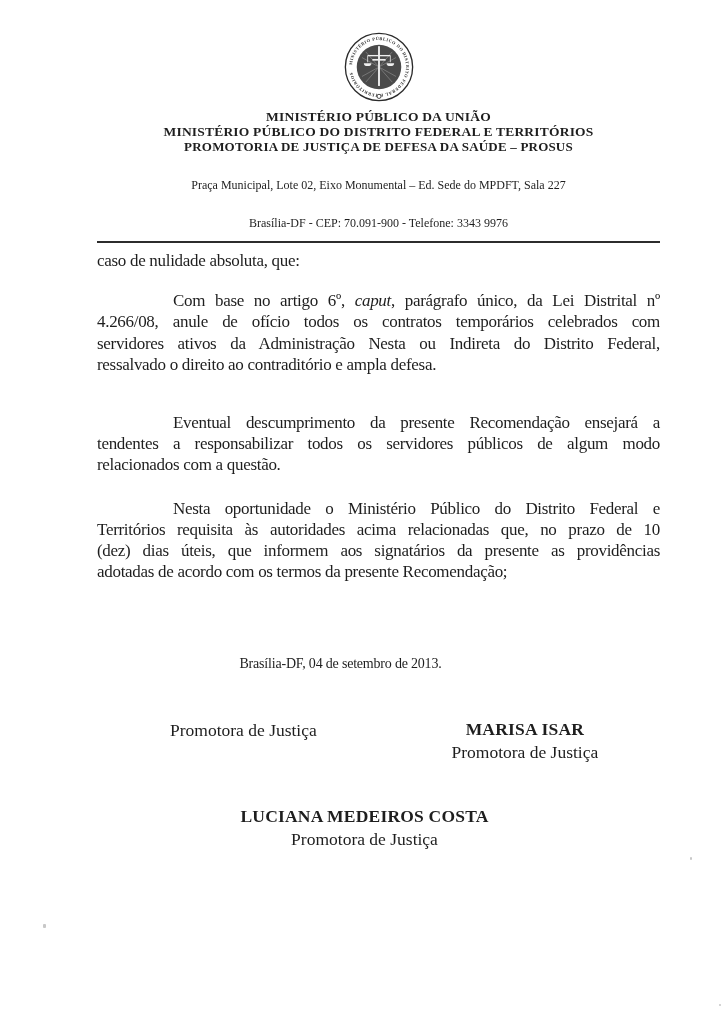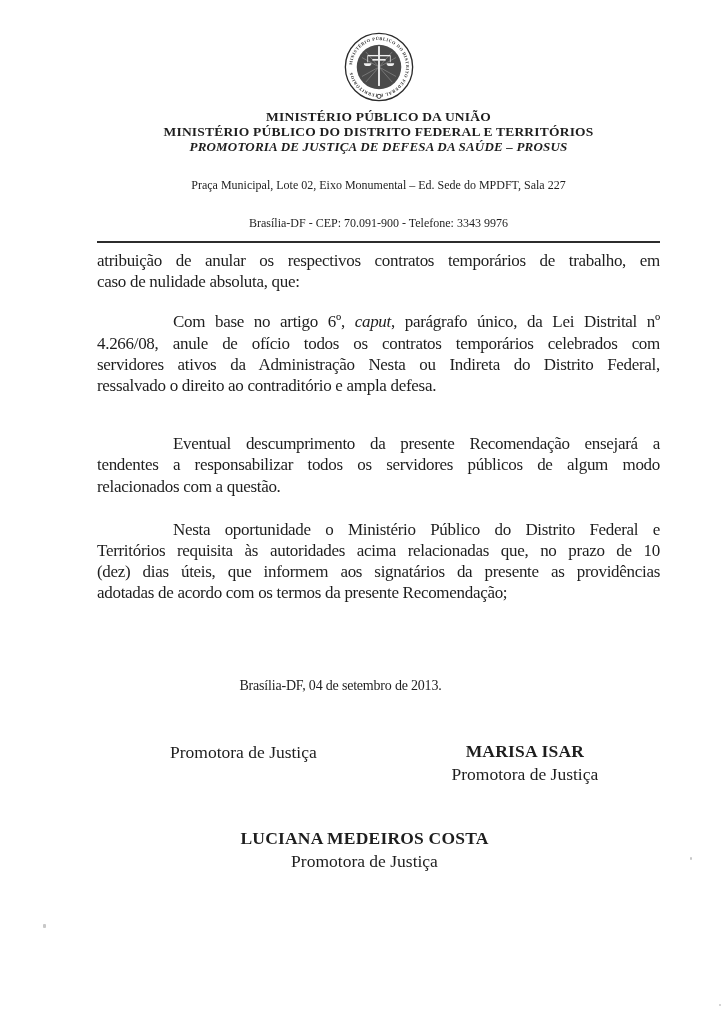--- a/index.html
+++ b/index.html
@@ -11,21 +11,21 @@
     box-sizing: border-box;
     padding: 30px 64px 0 97px;
     font-family: "Liberation Serif", "DejaVu Serif", serif;
     color: #1e1e1e;
     overflow: hidden;
   }
   
   .letterhead { text-align: center; }
   .seal { display: block; margin: 0 auto 6px auto; width: 72px; height: 74px; }
   .lh1 { font-weight: bold; font-size: 13.5px; line-height: 14.5px; letter-spacing: 0.2px; }
-  .lh2 { font-weight: bold; font-style: italic; font-size: 13px; line-height: 15px; letter-spacing: 0.2px; }
+  .lh2 { font-weight: bold; font-size: 13px; line-height: 15px; letter-spacing: 0.2px; }
   .lh3 { font-weight: normal; font-size: 12px; line-height: 14px; margin-top: 24px; }
   .rule {
     border: none;
     border-top: 2.4px solid #2c2c2c;
     margin: 11px 0 0 0;
   }
   
   .bodytext { font-size: 17px; letter-spacing: -0.3px; }
   .para { margin: 0; }
   .para .line {
@@ -100,21 +100,20 @@
     <div class="lh2">PROMOTORIA DE JUSTIÇA DE DEFESA DA SAÚDE – PROSUS</div>
     <div class="lh3">Praça Municipal, Lote 02, Eixo Monumental – Ed. Sede do MPDFT, Sala 227</div>
     <div class="lh3">Brasília-DF - CEP: 70.091-900 - Telefone: 3343 9976</div>
   </div>
 
   <hr class="rule">
 
   <div class="bodytext">
 
     <p class="para p1">
-      <span class="line">atribuição de anular os respectivos contratos temporários de trabalho, em</span>
       <span class="line ll">caso de nulidade absoluta, que:</span>
     </p>
 
     <p class="para p2">
       <span class="line fi"><span>Com base no artigo 6º, </span><i>caput</i><span>, parágrafo único, da Lei Distrital nº</span></span>
       <span class="line">4.266/08, anule de ofício todos os contratos temporários celebrados com</span>
       <span class="line">servidores ativos da Administração Nesta ou Indireta do Distrito Federal,</span>
       <span class="line ll">ressalvado o direito ao contraditório e ampla defesa.</span>
     </p>
 

